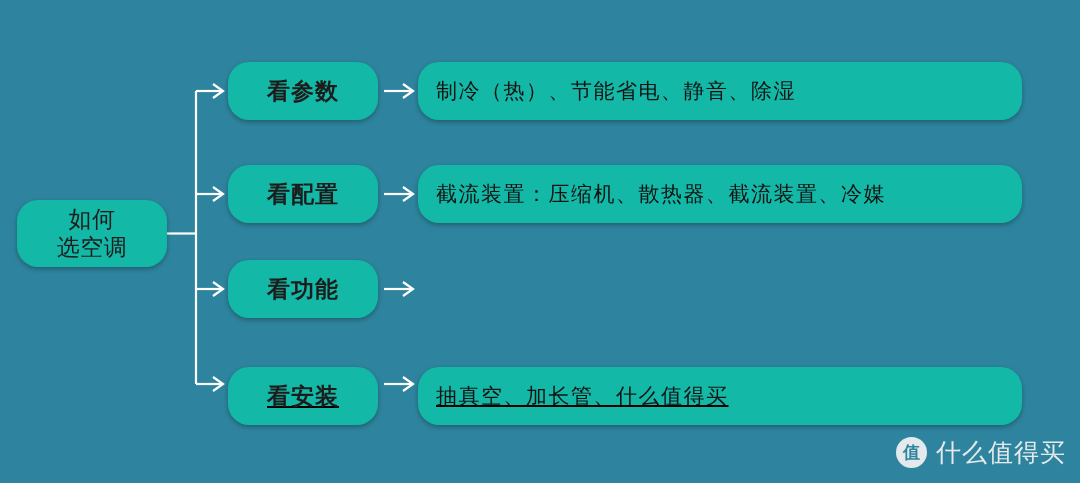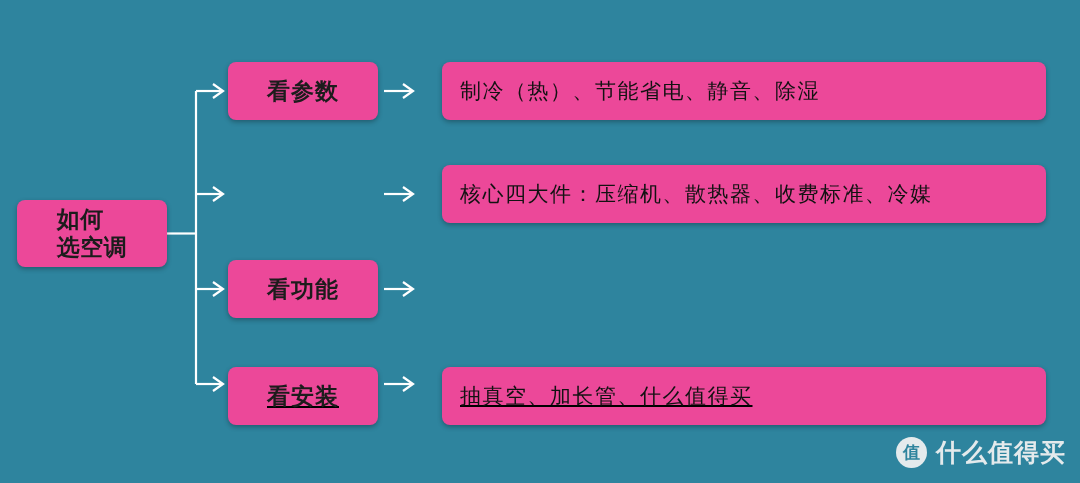--- a/index.html
+++ b/index.html
@@ -26,41 +26,41 @@
     left: 0;
     top: 0;
     width: 1080px;
     height: 483px;
     pointer-events: none;
   }
 
   
   .node {
     position: absolute;
-    background: #ec4899;
-    border-radius: 8px;
+    background: #14b8a6;
+    border-radius: 21px;
     box-shadow: 0 2px 5px rgba(0,0,0,0.30);
     box-sizing: border-box;
     display: flex;
     align-items: center;
   }
 
   .root-node {
     left: 17px;
     top: 200px;
     width: 150px;
     height: 67px;
     justify-content: center;
   }
   .root-label {
     font-size: 23px;
-    font-weight: bold;
+    font-weight: normal;
     color: #1c1c1c;
     line-height: 1.18;
-    text-align: left;
+    text-align: center;
     letter-spacing: 0.5px;
   }
 
   .branch-node {
     left: 228px;
     width: 150px;
     height: 58px;
     justify-content: center;
   }
   .branch-label {
@@ -69,21 +69,20 @@
     color: #1c1c1c;
     letter-spacing: 1px;
     white-space: nowrap;
   }
 
   .detail-node {
     left: 418px;
     width: 604px;
     height: 58px;
     justify-content: flex-start;
-    margin-left: 24px;
   }
   .detail-label {
     font-family: "DejaVu Serif", "Liberation Serif", serif;
     font-size: 21px;
     font-weight: normal;
     color: #121212;
     padding-left: 18px;
     letter-spacing: 1.5px;
     white-space: nowrap;
   }
@@ -111,21 +110,21 @@
     color: #2e849e;
     font-size: 17px;
     font-weight: bold;
     display: flex;
     align-items: center;
     justify-content: center;
     line-height: 1;
   }
   .wm-text {
     font-size: 25px;
-    font-weight: bold;
+    font-weight: normal;
     color: #f2f2f2;
     letter-spacing: 1px;
     white-space: nowrap;
     text-align: right;
   }
 </style>
 </head>
 <body>
 
 <div id="canvas">
@@ -165,22 +164,25 @@
     </div>
   </div>
 
   <div class="node branch-node row-0">
     <span class="branch-label">看参数</span>
   </div>
   <div class="node detail-node row-0">
     <span class="detail-label">制冷（热）、节能省电、静音、除湿</span>
   </div>
 
+  <div class="node branch-node row-1">
+    <span class="branch-label">看配置</span>
+  </div>
   <div class="node detail-node row-1">
-    <span class="detail-label">核心四大件：压缩机、散热器、收费标准、冷媒</span>
+    <span class="detail-label">截流装置：压缩机、散热器、截流装置、冷媒</span>
   </div>
 
   <div class="node branch-node row-2">
     <span class="branch-label">看功能</span>
   </div>
 
   <div class="node branch-node row-3">
     <span class="branch-label">看安装</span>
   </div>
   <div class="node detail-node row-3">

